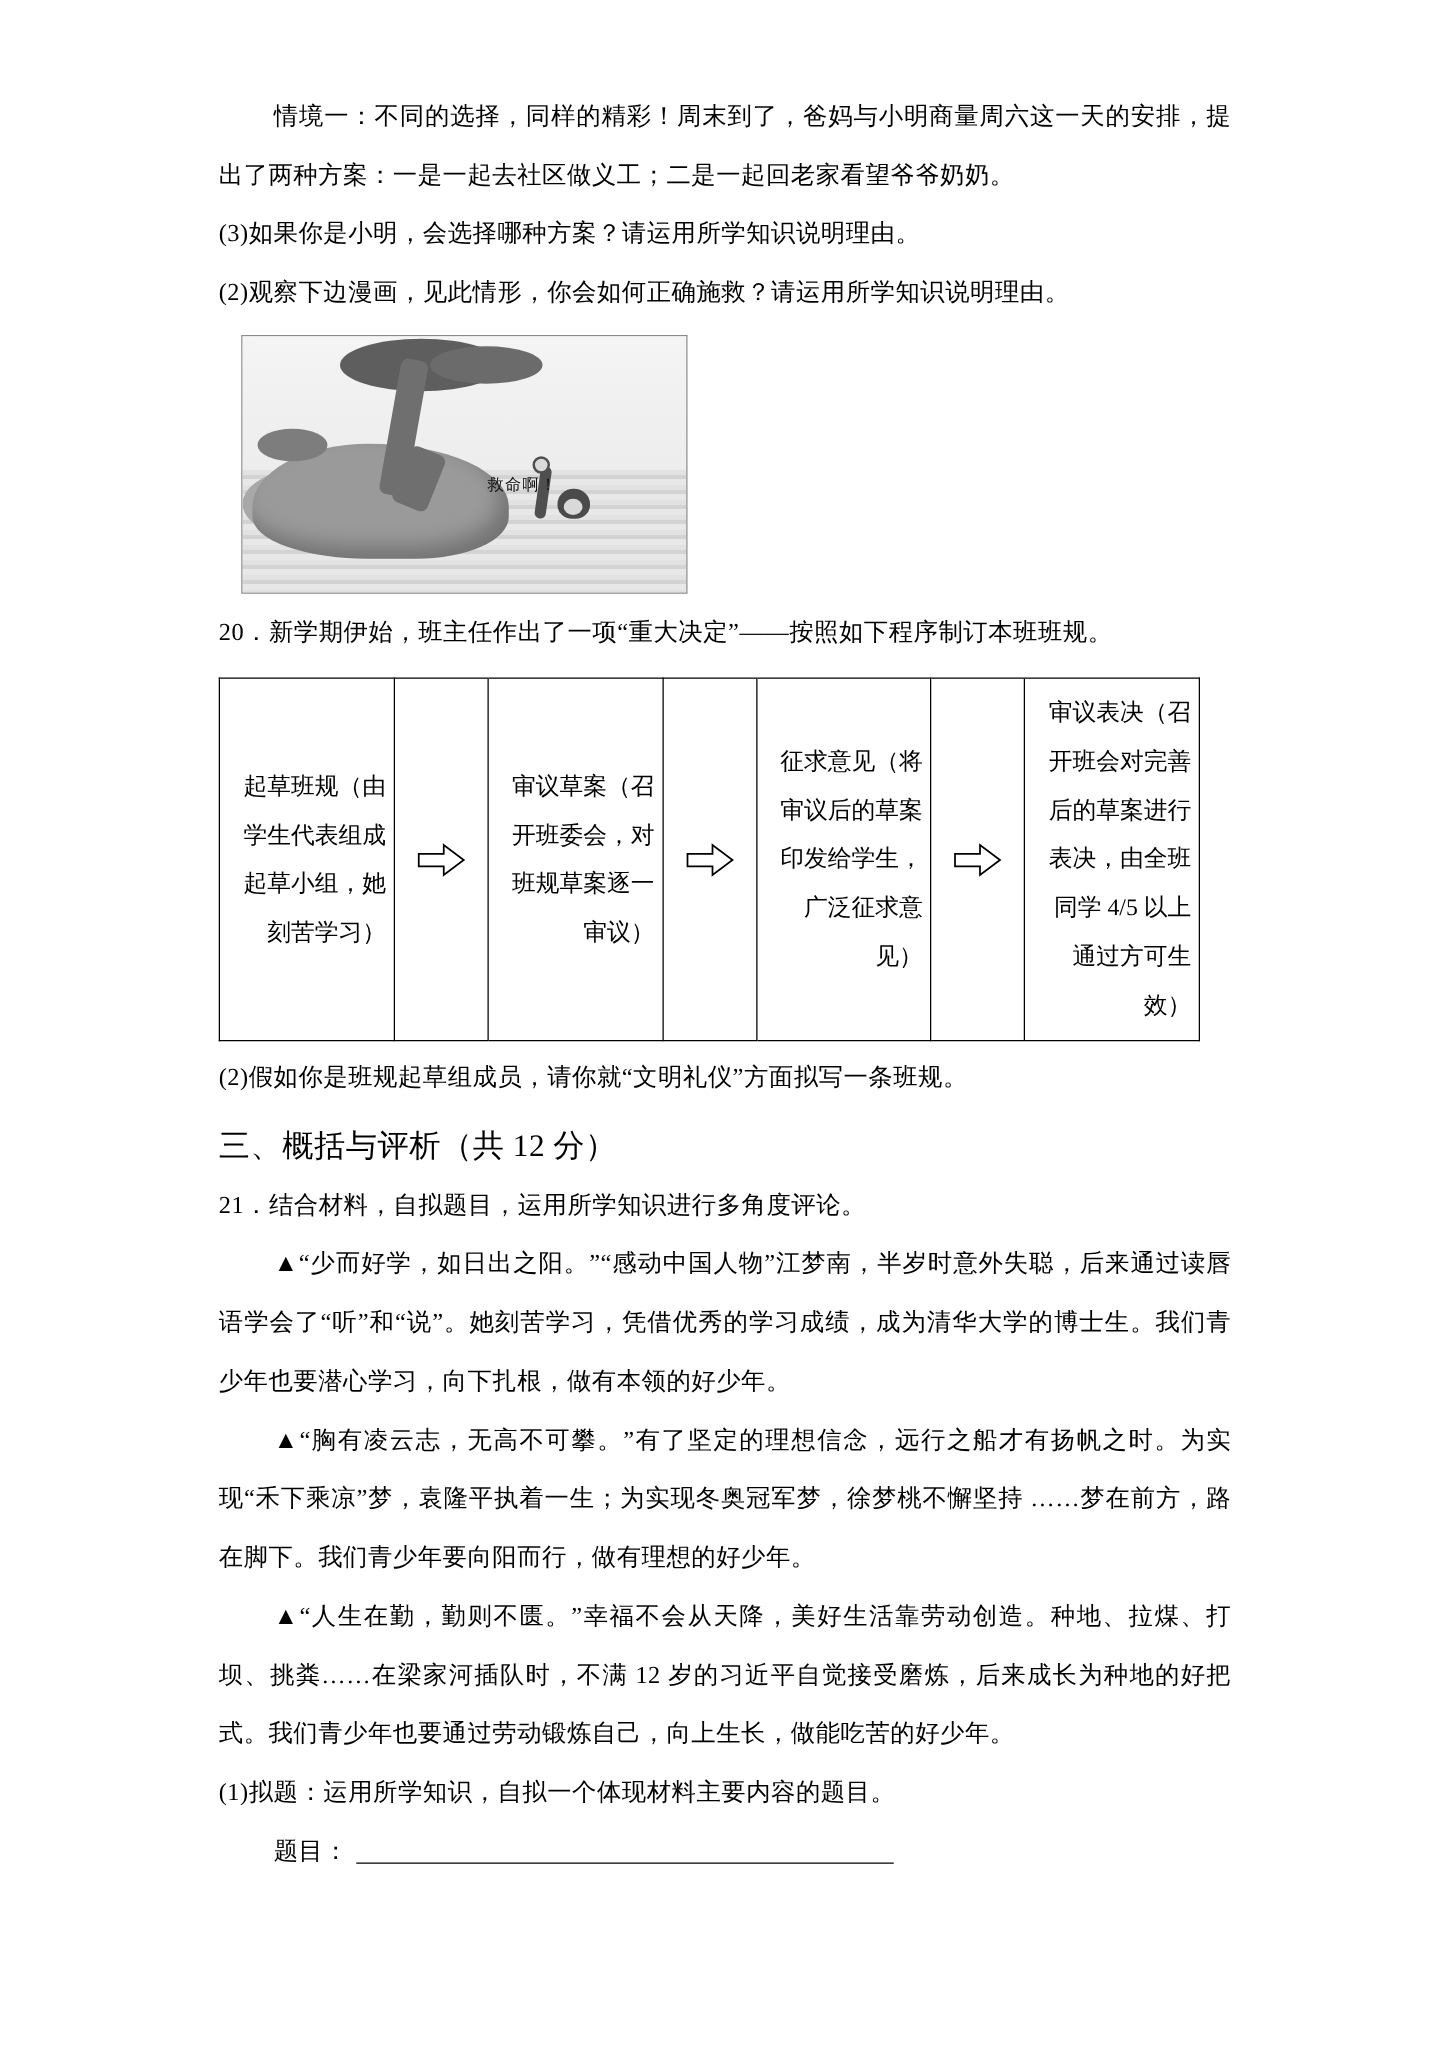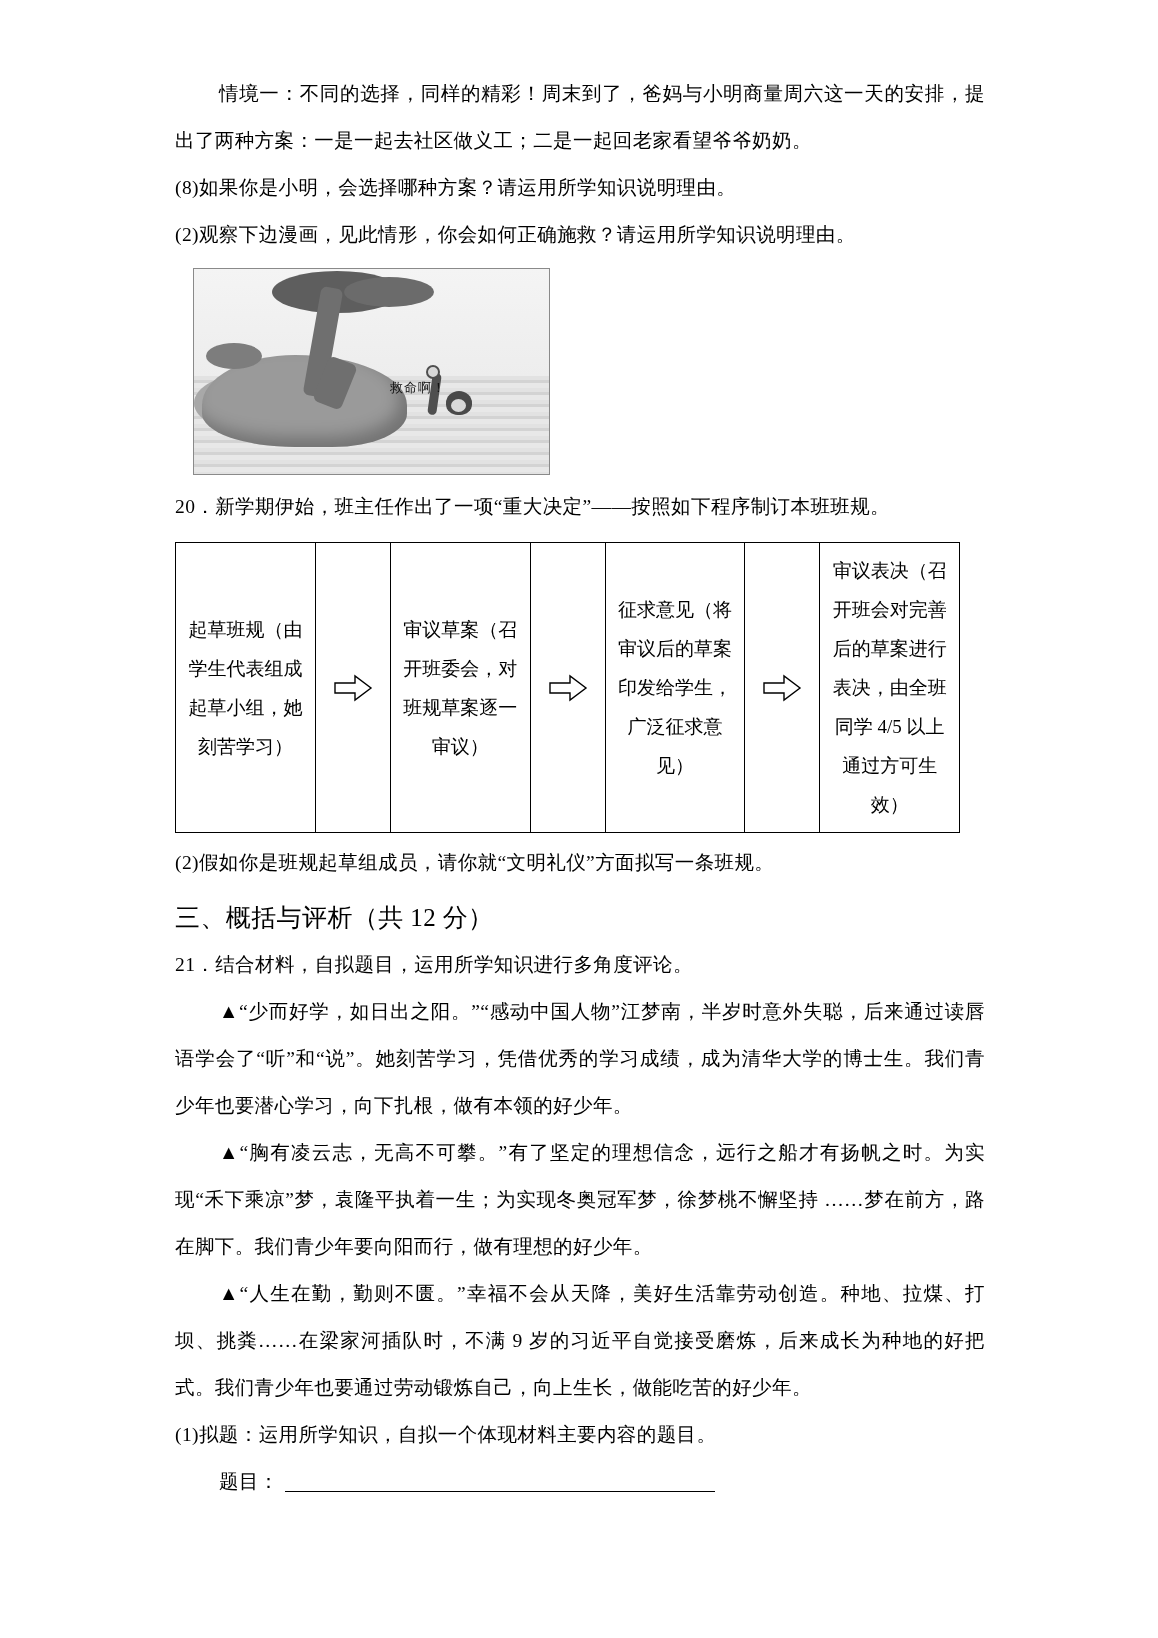--- a/index.html
+++ b/index.html
@@ -166,21 +166,21 @@
     border: 1px solid #000;
     border-collapse: collapse;
     table-layout: fixed;
   }
   .flow-table td {
     border: 1px solid #000;
     vertical-align: middle;
     padding: 8px 6px;
     font-size: 19px;
     line-height: 39px;
-    text-align: center;
+    text-align: right;
   }
   .flow-table td.arrow-cell {
     border-left: none;
     border-right: none;
     width: 62px;
   }
   .cell-text { display: block; }
   .arrow svg { display: block; margin: 0 auto; }
 
   .section-head {
@@ -199,21 +199,21 @@
   }
 </style>
 </head>
 <body>
 
 <div class="page">
   <div class="content">
 
     <p class="indent2">情境一：不同的选择，同样的精彩！周末到了，爸妈与小明商量周六这一天的安排，提出了两种方案：一是一起去社区做义工；二是一起回老家看望爷爷奶奶。</p>
 
-    <p class="indent1">(8)如果你是小明，会选择哪种方案？请运用所学知识说明理由。</p>
+    <p class="indent1">(3)如果你是小明，会选择哪种方案？请运用所学知识说明理由。</p>
 
 
     <p class="indent1">(2)观察下边漫画，见此情形，你会如何正确施救？请运用所学知识说明理由。</p>
 
     <div class="comic-wrap">
       <div class="comic">
         <div class="sky"></div>
         <div class="water"></div>
         <div class="bank2"></div>
         <div class="bank"></div>
@@ -267,20 +267,20 @@
       </table>
 
     <p class="indent1">(2)假如你是班规起草组成员，请你就“文明礼仪”方面拟写一条班规。</p>
 
     <p class="section-head">三、概括与评析（共 12 分）</p>
 
     <p class="indent1">21．结合材料，自拟题目，运用所学知识进行多角度评论。</p>
 
     <p class="indent2">▲“少而好学，如日出之阳。”“感动中国人物”江梦南，半岁时意外失聪，后来通过读唇语学会了“听”和“说”。她刻苦学习，凭借优秀的学习成绩，成为清华大学的博士生。我们青少年也要潜心学习，向下扎根，做有本领的好少年。</p>
     <p class="indent2">▲“胸有凌云志，无高不可攀。”有了坚定的理想信念，远行之船才有扬帆之时。为实现“禾下乘凉”梦，袁隆平执着一生；为实现冬奥冠军梦，徐梦桃不懈坚持 ……梦在前方，路在脚下。我们青少年要向阳而行，做有理想的好少年。</p>
-    <p class="indent2">▲“人生在勤，勤则不匮。”幸福不会从天降，美好生活靠劳动创造。种地、拉煤、打坝、挑粪……在梁家河插队时，不满 9 岁的习近平自觉接受磨炼，后来成长为种地的好把式。我们青少年也要通过劳动锻炼自己，向上生长，做能吃苦的好少年。</p>
+    <p class="indent2">▲“人生在勤，勤则不匮。”幸福不会从天降，美好生活靠劳动创造。种地、拉煤、打坝、挑粪……在梁家河插队时，不满 12 岁的习近平自觉接受磨炼，后来成长为种地的好把式。我们青少年也要通过劳动锻炼自己，向上生长，做能吃苦的好少年。</p>
 
     <p class="indent1">(1)拟题：运用所学知识，自拟一个体现材料主要内容的题目。</p>
 
     <p class="indent2"><span>题目：</span><span class="blank-line"></span></p>
 
   </div>
 </div>
 
 </body></html>

